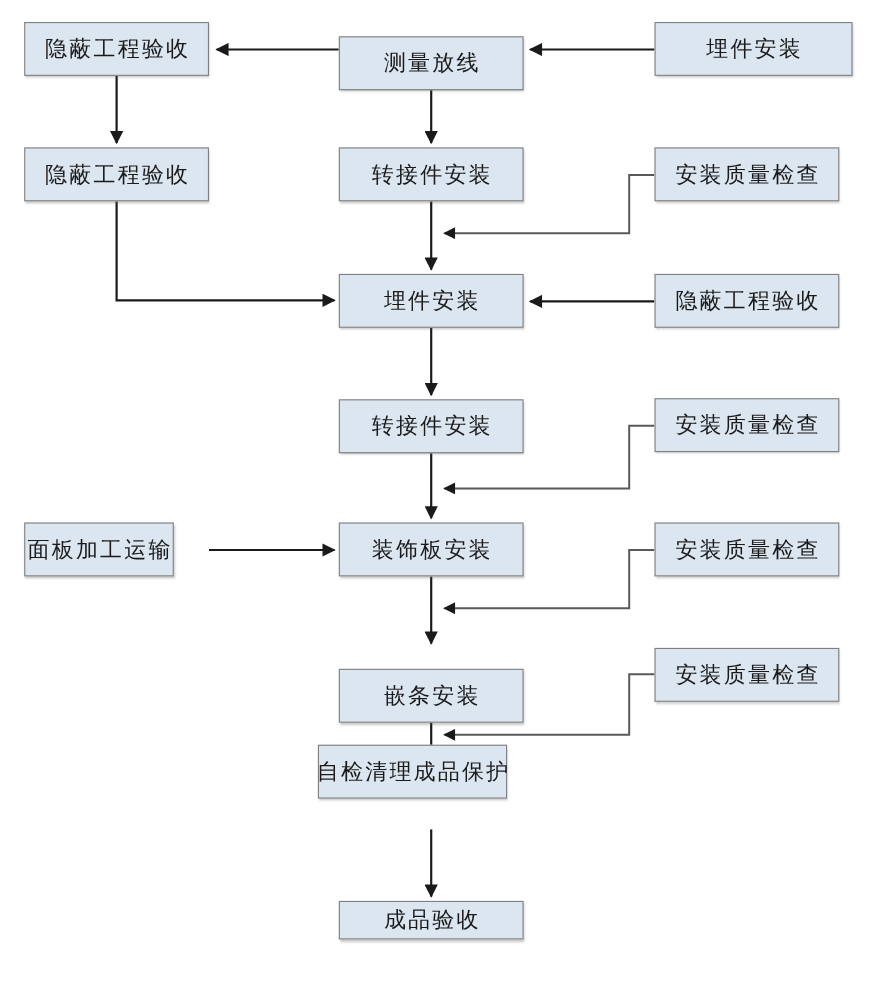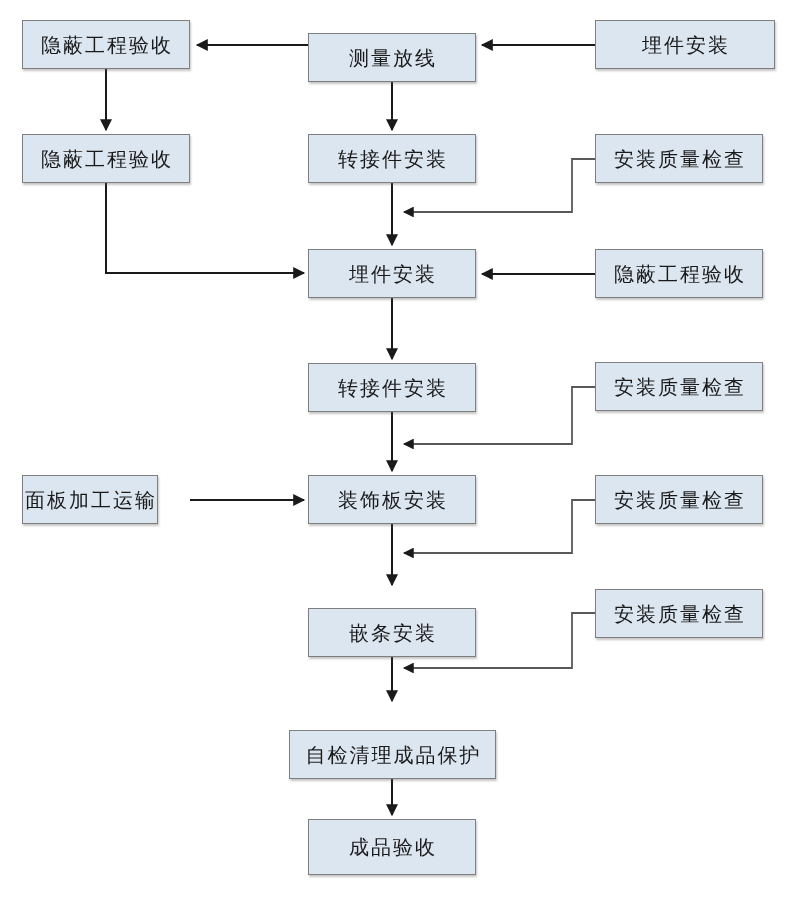--- a/index.html
+++ b/index.html
@@ -121,21 +121,21 @@
     <span class="node-label">安装质量检查</span>
   </div>
 
   <div class="node" style="left:308px; top:608px; width:168px; height:49px">
     <span class="node-label">嵌条安装</span>
   </div>
   <div class="node" style="left:595px; top:589px; width:168px; height:49px">
     <span class="node-label">安装质量检查</span>
   </div>
 
-  <div class="node" style="left:289px; top:730px; width:207px; height:49px">
+  <div class="node" style="left:289px; top:677px; width:172px; height:49px">
     <span class="node-label">自检清理成品保护</span>
   </div>
 
-  <div class="node" style="left:308px; top:819px; width:168px; height:56px">
+  <div class="node" style="left:308px; top:819px; width:168px; height:35px">
     <span class="node-label">成品验收</span>
   </div>
 
 </div>
 
 </body></html>

